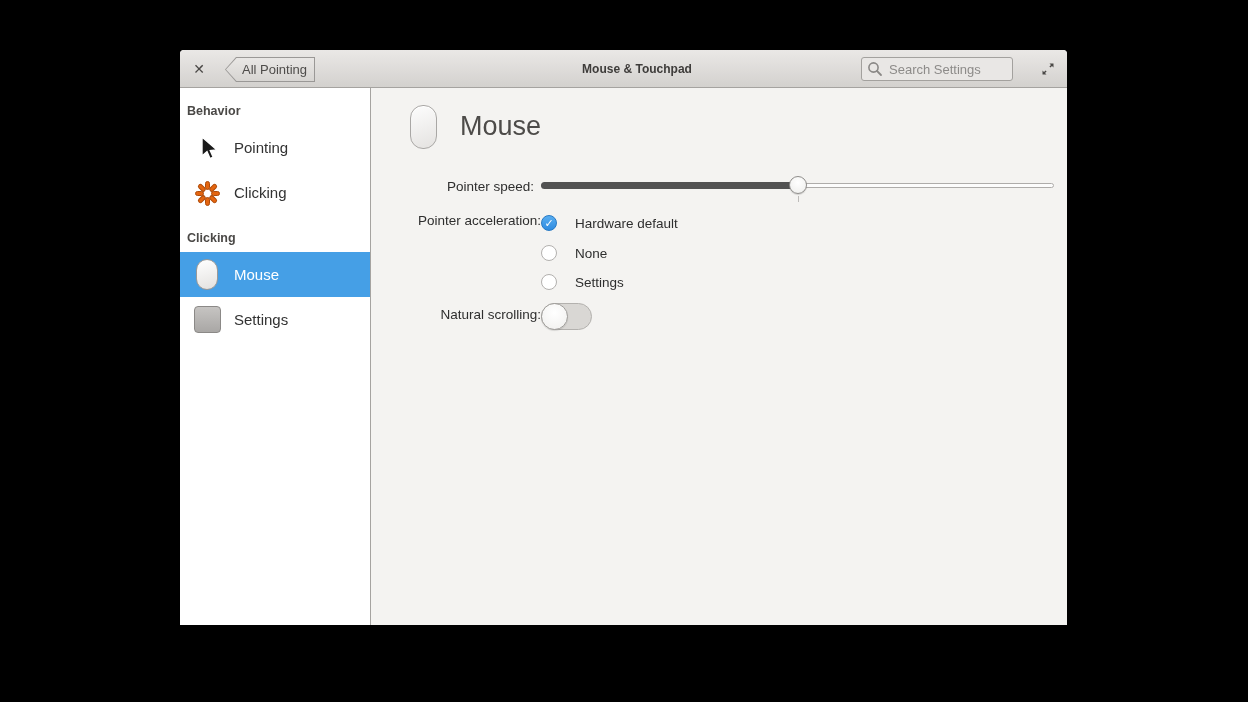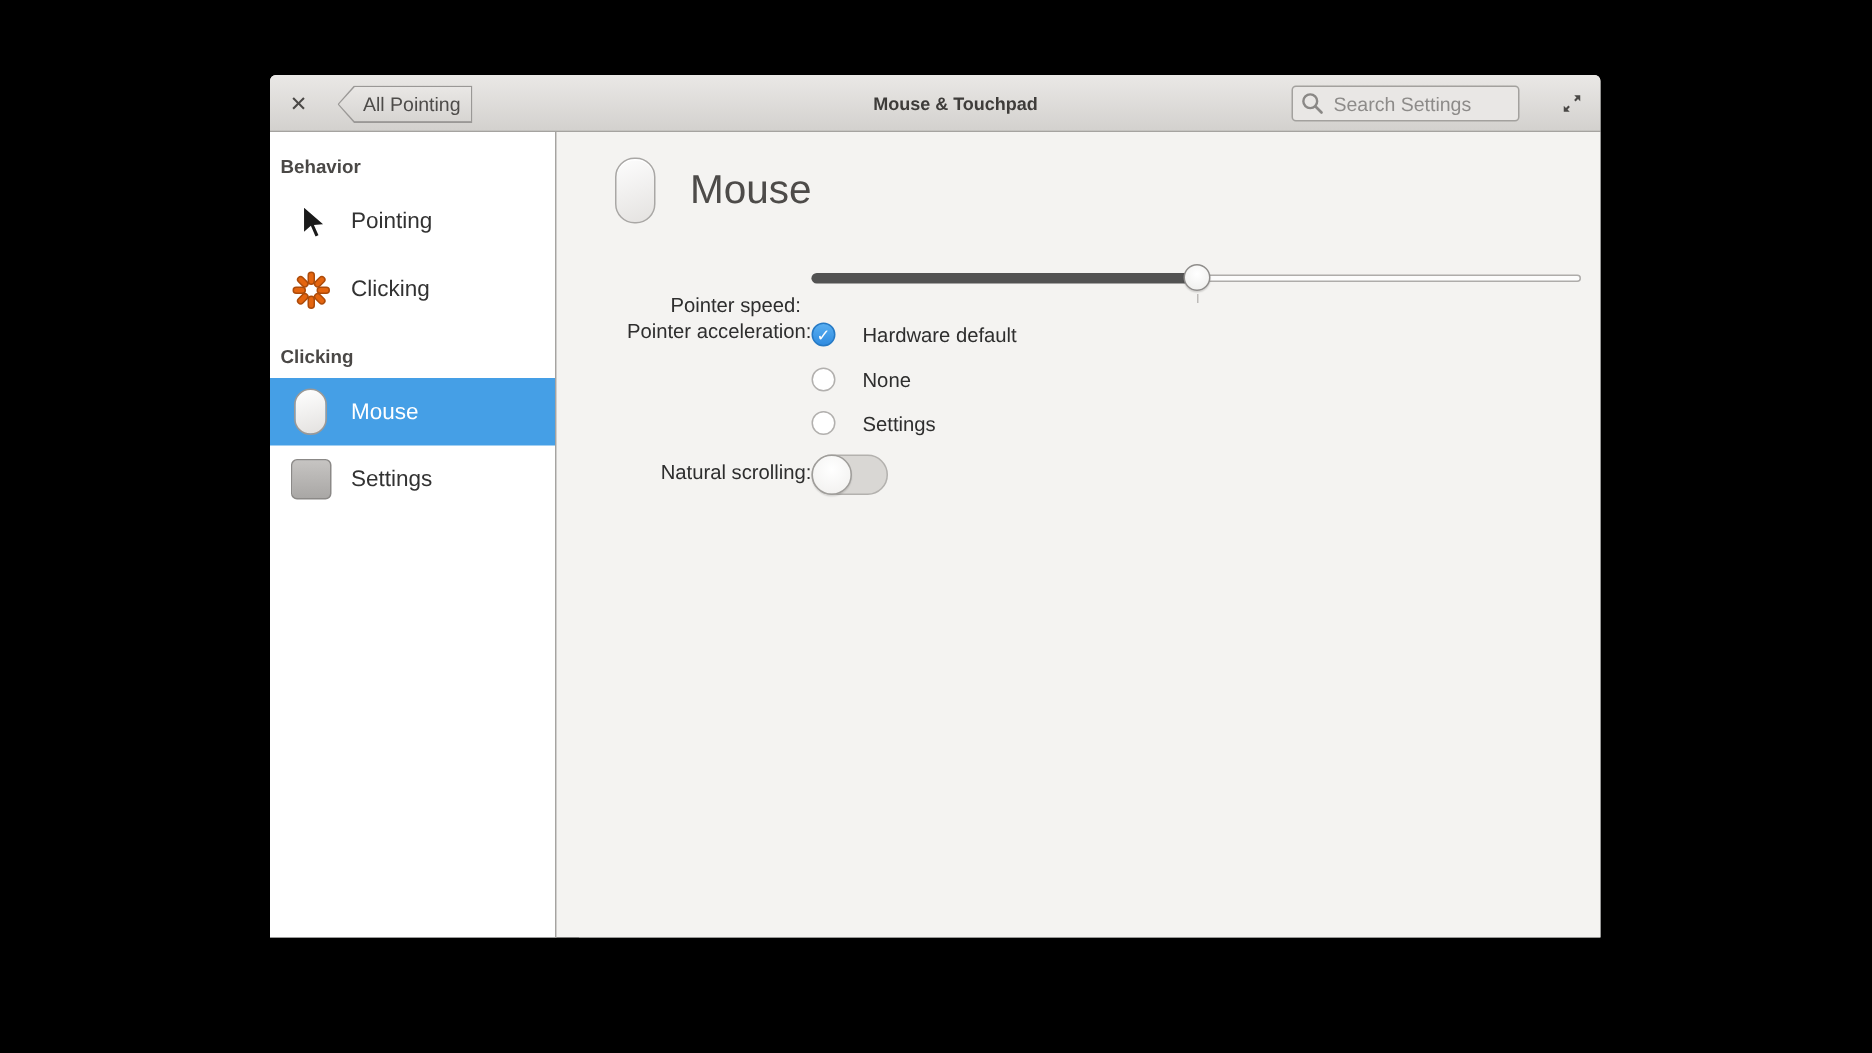--- a/index.html
+++ b/index.html
@@ -62,21 +62,21 @@
               border:1px solid #8b8987; }
 
   
   .content { position:absolute; left:206px; top:38px; width:681px; height:537px; background:#f4f3f1; }
   .big-mouse { position:absolute; left:24px; top:17px; width:27px; height:44px; border-radius:13px;
                background:linear-gradient(160deg,#fdfdfd,#e4e2e0);
                border:1px solid #a9a7a5; box-shadow:inset 0 1px 0 #fff; }
   .page-title { position:absolute; left:74px; top:23px; font-size:27px; font-weight:300; color:#4d4b49; }
 
   .form-label { position:absolute; width:140px; text-align:right; font-size:13.5px; color:#2e2e2e; }
-  .lbl-speed { left:8px; top:91px;margin-top:17px; }
+  .lbl-speed { left:8px; top:91px; }
   .lbl-accel { left:15px; top:125px; }
   .lbl-scroll { left:15px; top:219px; }
 
   
   .slider { position:absolute; left:155px; top:88px; width:513px; height:18px; }
   .slider .track { position:absolute; left:0; top:7px; width:513px; height:5px;
                    background:#fcfcfc; border:1px solid #aeacaa; border-radius:3px; }
   .slider .fill { position:absolute; left:0; top:6px; height:7px;
                   background:#525252; border-radius:4px; }
   .slider .handle { position:absolute; top:0; width:18px; height:18px; margin-left:-9px;

